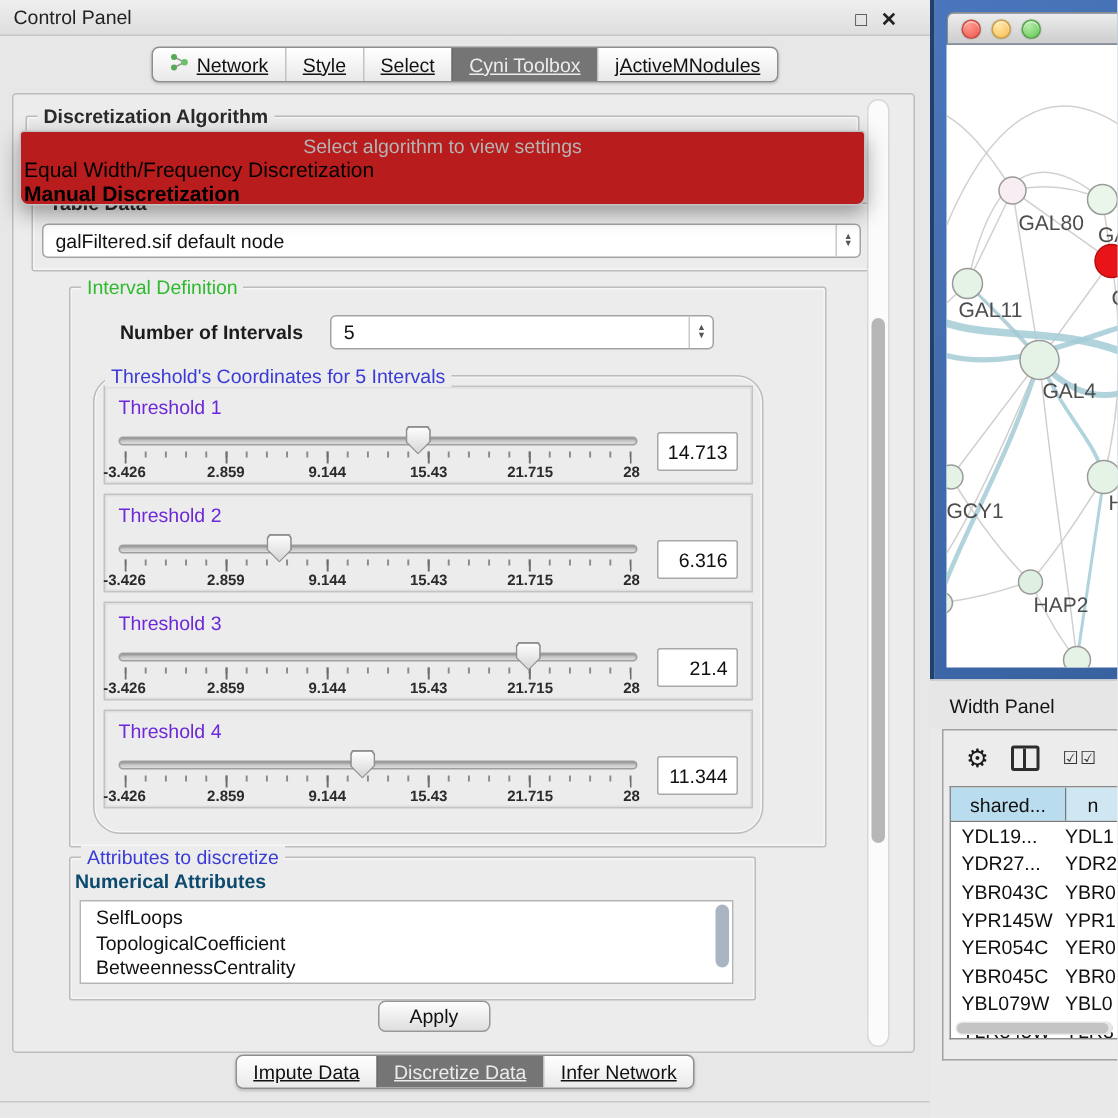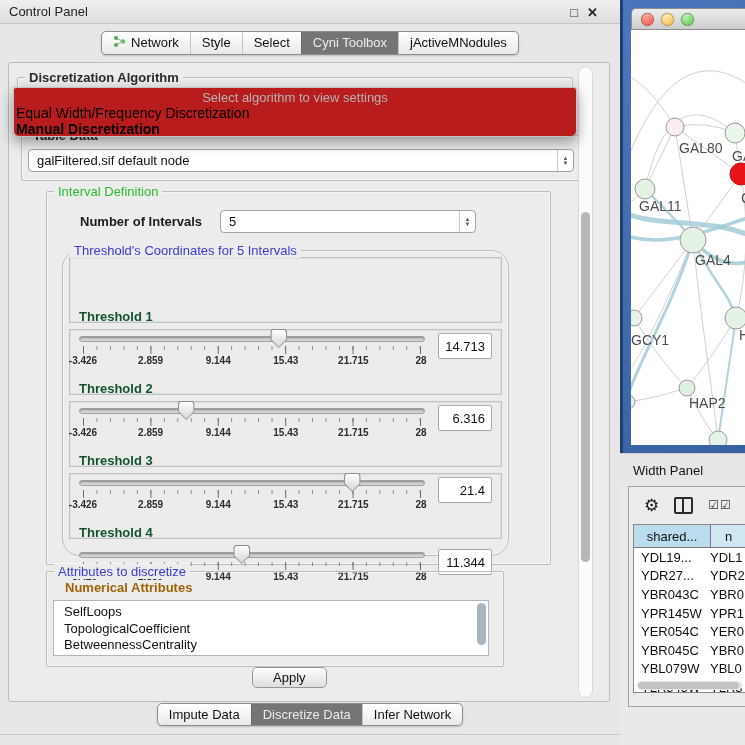--- a/index.html
+++ b/index.html
@@ -12,22 +12,22 @@
     background:linear-gradient(#efefef,#dedede);border-bottom:1px solid #c5c5c5;
     display:flex;align-items:center;padding-left:9px;box-sizing:border-box;}
   .cp-titlebar .title{font-size:13px;color:#222;}
   .cp-win-icons{position:absolute;right:22px;top:0;height:24px;display:flex;align-items:center;gap:9px;}
   .float-ic{font-size:13px;color:#333;font-weight:bold;}
   .close-ic{font-size:13px;color:#222;font-weight:bold;}
   
   .seg-row{position:absolute;left:0;width:620px;display:flex;justify-content:center;}
   .seg{display:flex;border:1px solid #8e8e8e;border-radius:5px;overflow:hidden;
        background:linear-gradient(#ffffff,#e9e9e9);box-shadow:0 1px 2px rgba(0,0,0,.18);}
-  .seg-tab{padding:3px 11px;font-size:13px;color:#111;display:flex;align-items:flex-start;gap:5px;
-       border-left:1px solid #c3c3c3;white-space:nowrap;}
+  .seg-tab{padding:3px 11px;font-size:13px;color:#111;display:flex;align-items:center;gap:5px;
+       border-left:1px solid #c3c3c3;white-space:nowrap;text-decoration:underline;}
   .seg-tab:first-child{border-left:none;}
   .seg-tab.sel{background:#757575;color:#ececec;border-left-color:#6a6a6a;}
   #top-tabs{top:31px;}
   #bottom-tabs{top:703px;}
   .cp-bottom-line{position:absolute;left:0;top:734px;width:620px;border-top:1px solid #c9c9c9;}
   
   #outer-panel{position:absolute;left:8px;top:62px;width:602px;height:640px;
       background:#ececec;border:1px solid #bdbdbd;border-radius:3px;box-sizing:border-box;}
   .group{position:absolute;border:1px solid #bcbcbc;border-radius:2px;box-sizing:border-box;
       box-shadow:inset 0 0 0 1px rgba(255,255,255,.55);}
@@ -48,42 +48,42 @@
   #grp-disc{left:8px;top:14px;width:556px;height:54px;}
   #grp-tdata{left:12px;top:72px;width:560px;height:46px;}
   #grp-tdata .combo{margin:13px 6px 0 6px;}
   #grp-interval{left:37px;top:128px;width:505px;height:374px;}
   #intervals-row{display:flex;align-items:center;margin:18px 0 0 33px;gap:18px;}
   #intervals-row .lbl{font-weight:bold;font-size:13px;}
   #spinner{width:256px;}
   #grp-thresholds{position:absolute;left:15px;top:58px;width:447px;height:306px;border-radius:18px;}
   .th-box{margin:6px 6px 4px 6px;border:1px solid #c3c3c3;background:#ececec;
       box-shadow:inset 0 0 0 1px #dedede;padding:6px 9px 4px 9px;height:66px;box-sizing:border-box;}
-  .th-label{font-weight:bold;font-size:13px;color:#14532d;margin-top:45px;}
+  .th-label{font-weight:normal;font-size:13px;color:#6d28d9;}
   .th-row{display:flex;align-items:flex-start;gap:13px;margin-top:8px;}
   .slider-zone{flex:1;position:relative;padding-top:4px;}
   .track{height:4px;border:1px solid #9e9e9e;border-radius:3px;
       background:linear-gradient(#b5b5b5,#dcdcdc);box-shadow:inset 0 1px 1px rgba(0,0,0,.18);}
   .thumb{position:absolute;top:-3px;width:17px;height:19px;transform:translateX(-50%);
       clip-path:polygon(10% 0,90% 0,100% 14%,100% 55%,50% 100%,0 55%,0 14%);background:#8f8f8f;z-index:2;}
   .thumb-in{position:absolute;inset:1px;
       clip-path:polygon(10% 0,90% 0,100% 14%,100% 55%,50% 100%,0 55%,0 14%);
       background:linear-gradient(#fdfdfd,#d6d6d6);}
   .ticks{height:8px;margin:4px 4px 0 4px;border-right:1px solid #6e6e6e;
       background-image:linear-gradient(to right,#6e6e6e 1px,transparent 1px),
                        linear-gradient(to right,#8a8a8a 1px,transparent 1px);
       background-size:20% 8px,4% 4px;background-repeat:repeat-x;}
   .tlabels{position:relative;height:13px;margin:1px 4px 0 4px;font-size:10px;font-weight:bold;color:#2b2b2b;}
   .tlabel{position:absolute;top:0;transform:translateX(-50%);white-space:nowrap;}
   .th-value{width:54px;height:26px;background:#fff;border:1px solid #a8a8a8;border-radius:2px;
       display:flex;align-items:center;justify-content:flex-end;padding-right:6px;
       font-size:13px;color:#111;box-sizing:border-box;margin-top:1px;}
   
   #grp-attrs{left:37px;top:508px;width:458px;height:96px;}
-  #attrs-subtitle{position:absolute;left:18px;top:8px;font-weight:bold;font-size:13px;color:#a16207;}
+  #attrs-subtitle{position:absolute;left:3px;top:8px;font-weight:bold;font-size:13px;color:#0c4a6e;}
   #attr-list{position:absolute;left:6px;top:28px;width:434px;height:54px;background:#fff;
       border:1px solid #b5b5b5;overflow:hidden;}
   #attr-list-inner{padding:3px 0 0 10px;}
   .attr-item{font-size:13px;line-height:16.5px;color:#111;white-space:nowrap;}
   .list-vscroll{position:absolute;right:2px;top:2px;width:9px;height:42px;background:#a9b6c2;border-radius:5px;}
   
   #apply-btn{position:absolute;left:243px;top:604px;padding:2px 20px;font-size:13px;color:#111;
       background:linear-gradient(#fefefe,#dedede);border:1px solid #979797;border-radius:5px;}
   
   #settings-vscroll{position:absolute;left:569px;top:3px;width:15px;height:632px;

